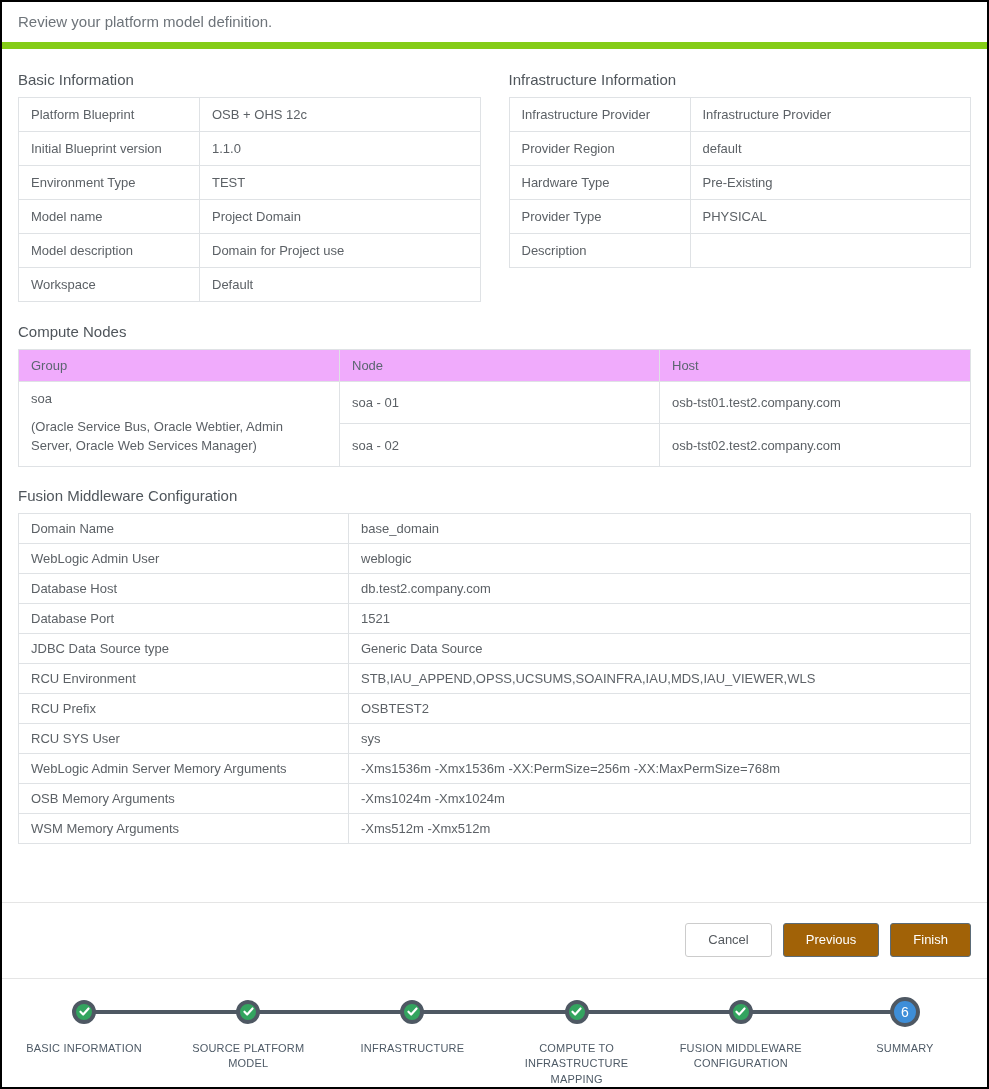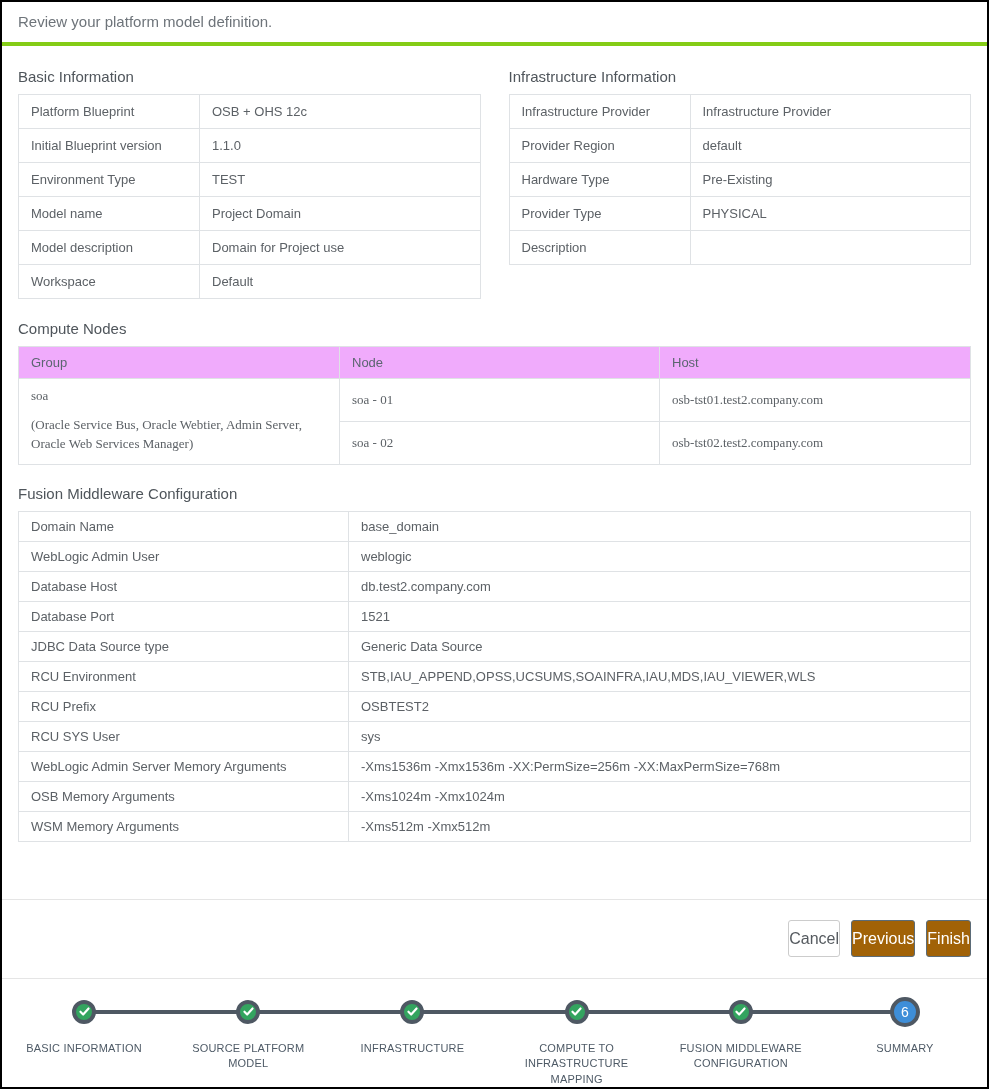--- a/index.html
+++ b/index.html
@@ -10,21 +10,21 @@
     width: 989px; height: 1089px;
     border: 2px solid #000;
     background: #fff;
     display: flex; flex-direction: column;
     overflow: hidden;
   }
 
   
   .titlebar {
     padding: 11px 16px 12px;
-    border-bottom: 4px solid #84cc16;
+    border-bottom: 7px solid #84cc16;
     color: #6e747a; font-size: 15px;
     flex: 0 0 auto;
   }
 
   
   .content { padding: 10px 16px 0; flex: 1 1 auto; }
   .two-col { display: flex; gap: 28px; align-items: flex-start; }
   .col { width: 465px; }
 
   h2.section {
@@ -51,36 +51,36 @@
   table.compute {
     border-collapse: collapse; width: 100%;
     font-size: 13px; color: #5c6166; table-layout: fixed;
   }
   table.compute th {
     background: #f0abfc; font-weight: 400; text-align: left;
     padding: 8px 12px; border: 1px solid #dfe2e5; color: #5b6570;
     font-size: 13px;
   }
   table.compute td {
-    border: 1px solid #dfe2e5; padding: 10px 12px; vertical-align: middle; font-family: Liberation Serif, serif;
+    border: 1px solid #dfe2e5; padding: 10px 12px; vertical-align: middle;
   }
   table.compute td.groupcell { vertical-align: top; padding-top: 9px; }
   .group-detail { margin-top: 12px; line-height: 1.45; }
 
   
   .btnbar {
     flex: 0 0 auto;
     border-top: 1px solid #e5e5e5;
     border-bottom: 1px solid #e5e5e5;
     display: flex; justify-content: flex-end; gap: 11px;
     padding: 20px 16px 21px;
   }
   .btn {
     font-family: "Liberation Sans", sans-serif;
-    font-size: 16px; padding: 8px 0; border-radius: 3px;
+    font-size: 13px; padding: 8px 22px; border-radius: 3px;
     cursor: pointer; line-height: 1.2;
   }
   .btn-cancel { background: #fff; border: 1px solid #ccc; color: #555a5f; }
   .btn-dark { background: #a16207; border: 1px solid #5b6b77; color: #fff; }
 
   
   .wizard { position: relative; padding-top: 13px; flex: 0 0 auto; }
   .wizard-line {
     position: absolute; height: 4px; background: #4e5863;
     top: 31px; left: calc(100% / 12); right: calc(100% / 12);

